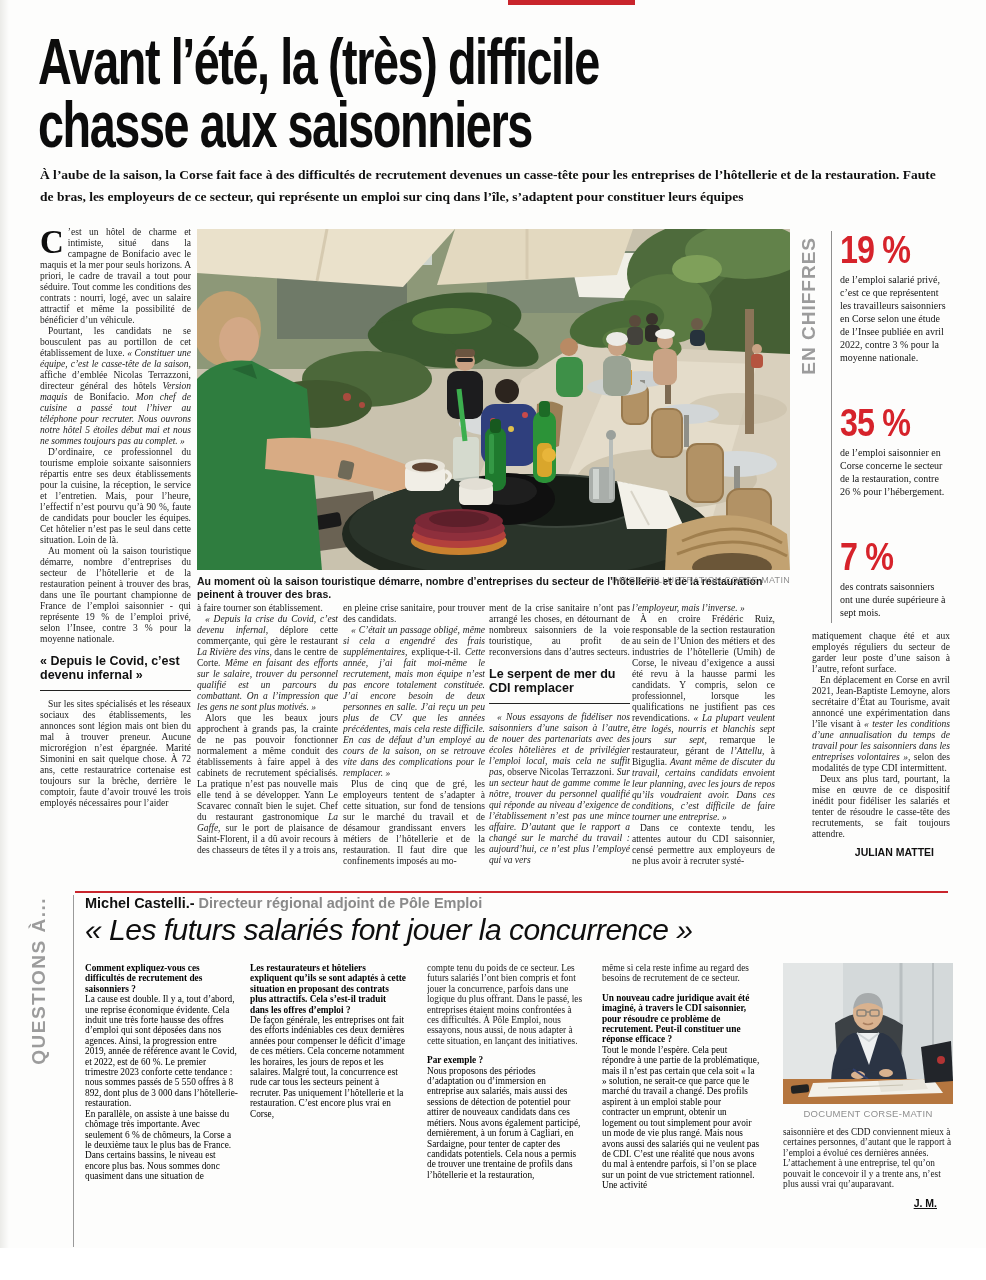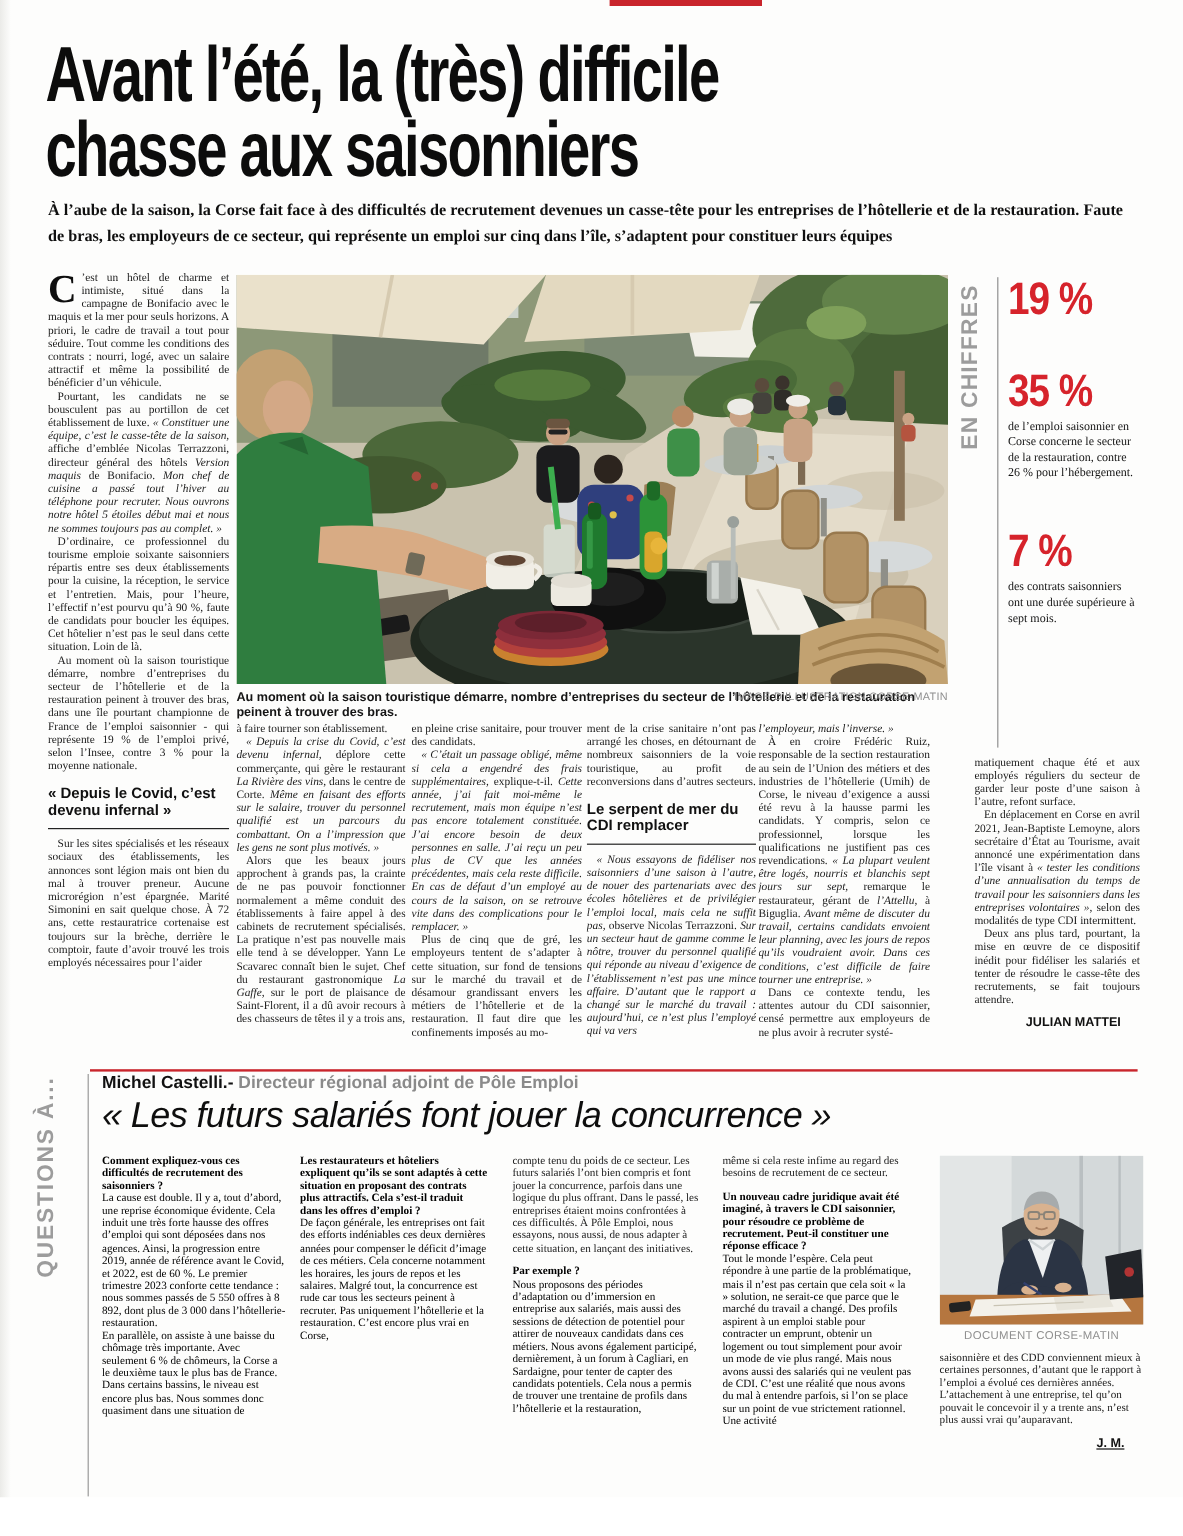--- a/index.html
+++ b/index.html
@@ -256,20 +256,21 @@
         <p class="blk-p"><span>À en croire Frédéric Ruiz, responsable de la section restauration au sein de l’Union des métiers et des industries de l’hôtellerie (Umih) de Corse, le niveau d’exigence a aussi été revu à la hausse parmi les candidats. Y compris, selon ce professionnel, lorsque les qualifications ne justifient pas ces revendications. </span><span class="i">« La plupart veulent être logés, nourris et blanchis sept jours sur sept, </span><span>remarque le restaurateur, gérant de </span><span class="i">l’Attellu</span><span>, à Biguglia. </span><span class="i">Avant même de discuter du travail, certains candidats envoient leur planning, avec les jours de repos qu’ils voudraient avoir. Dans ces conditions, c’est difficile de faire tourner une entreprise. »</span></p>
         <p class="blk-p"><span>Dans ce contexte tendu, les attentes autour du CDI saisonnier, censé permettre aux employeurs de ne plus avoir à recruter systé-</span></p>
       </div>
 
     <aside class="sidebar">
       <div class="sb-label">EN CHIFFRES</div>
       <div class="sb-rule"></div>
       <div class="sb-stats">
         <div class="stat">
           <div class="num">19 %</div>
+          <div class="txt">de l’emploi salarié privé, c’est ce que représentent les travailleurs saisonniers en Corse selon une étude de l’Insee publiée en avril 2022, contre 3 % pour la moyenne nationale.</div>
         </div>
         <div class="stat">
           <div class="num">35 %</div>
           <div class="txt">de l’emploi saisonnier en Corse concerne le secteur de la restauration, contre 26 % pour l’hébergement.</div>
         </div>
         <div class="stat">
           <div class="num">7 %</div>
           <div class="txt">des contrats saisonniers ont une durée supérieure à sept mois.</div>
         </div>
       </div>

